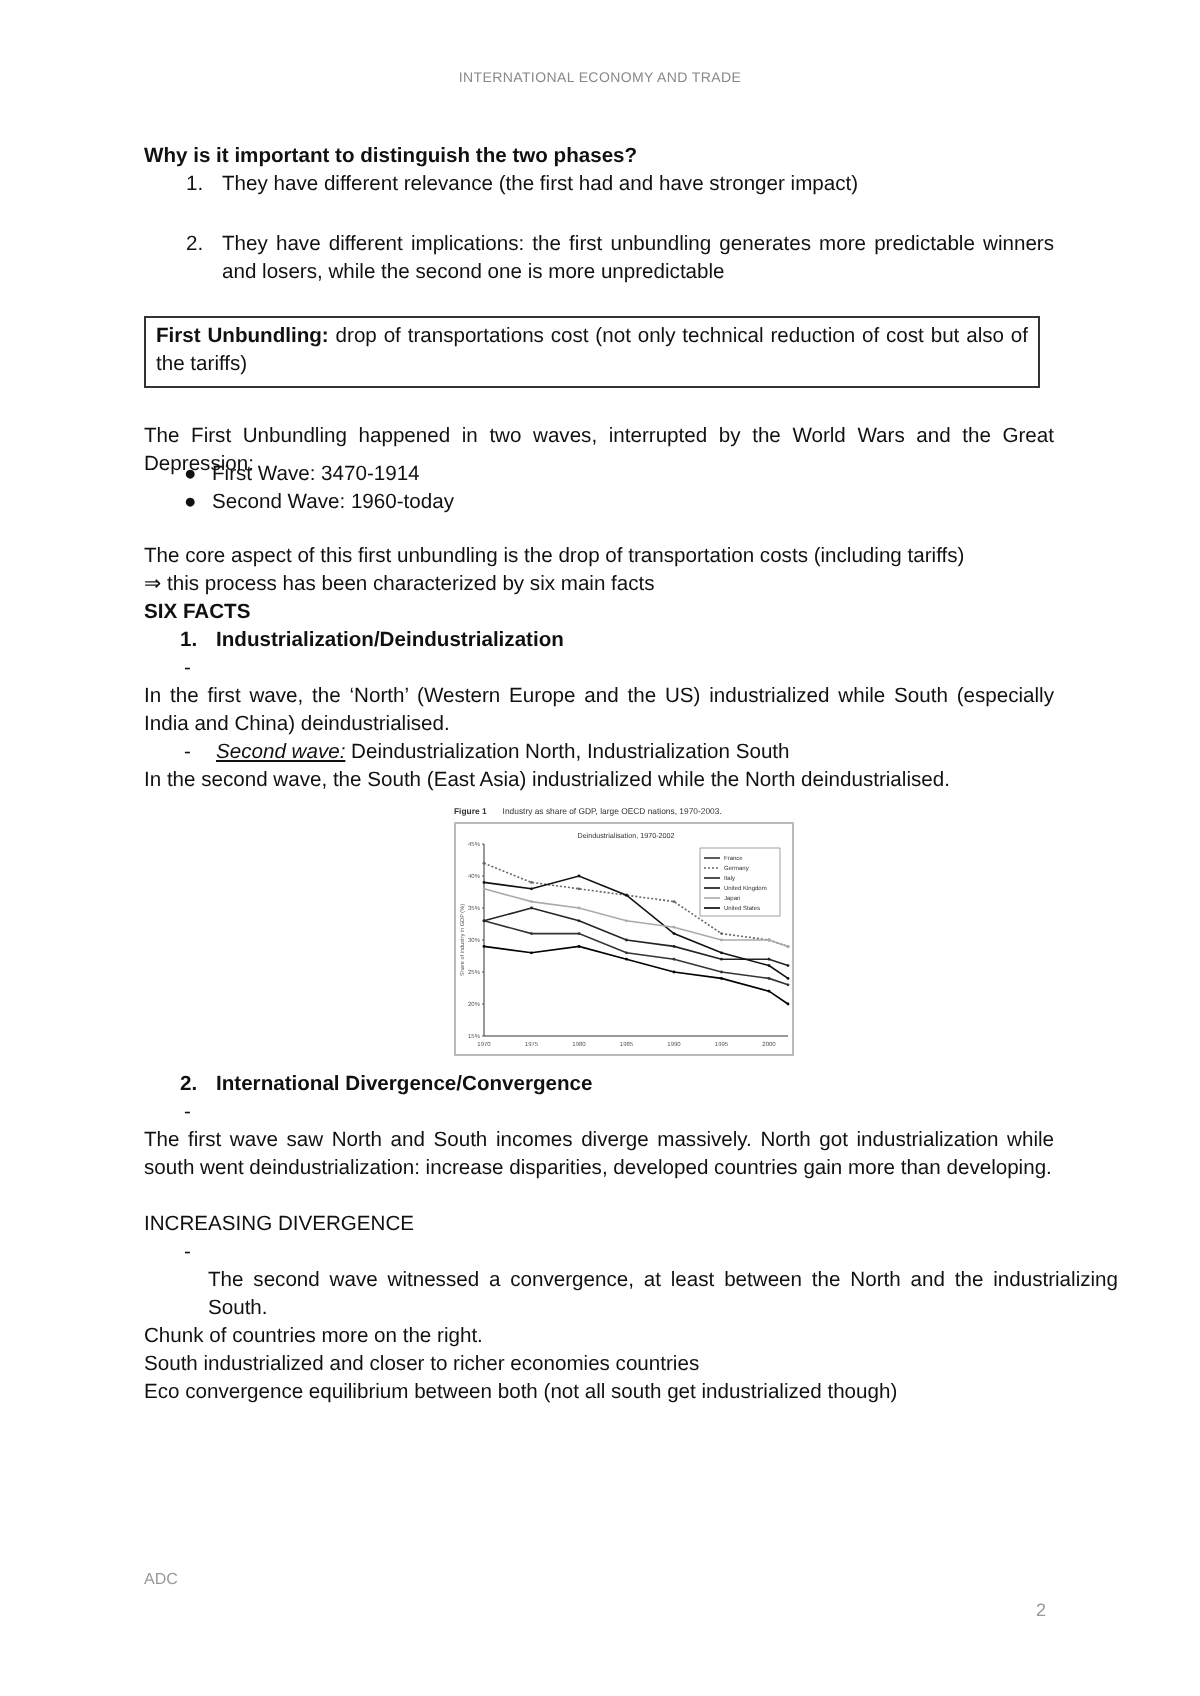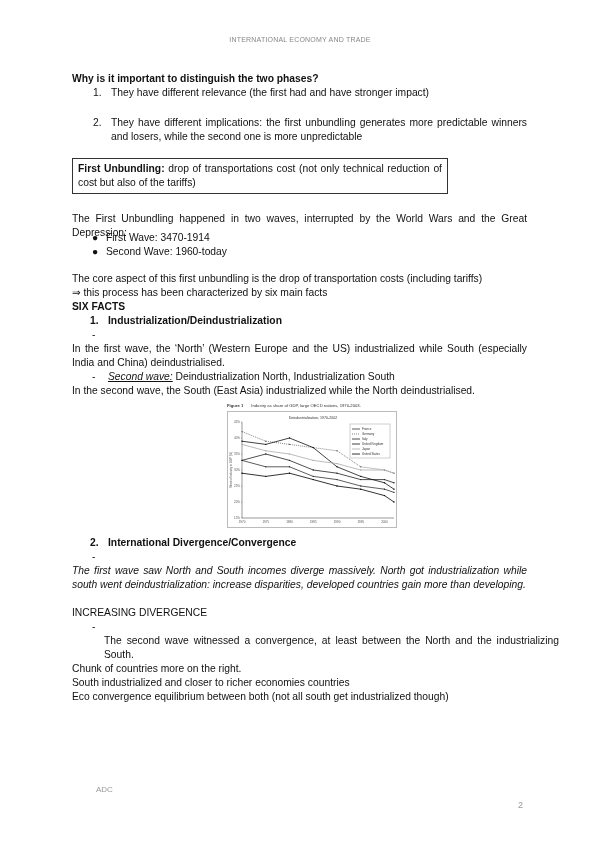--- a/index.html
+++ b/index.html
@@ -3,28 +3,28 @@
 <meta charset="utf-8">
 <style>
   html, body { margin:0; padding:0; background:#fff; }
   body { width:600px; height:848px; position:relative; font-family:"Liberation Sans", sans-serif; color:#111; overflow:hidden; }
   .hdr { position:absolute; top:36px; left:0; width:600px; text-align:center; font-size:7px; color:#888; letter-spacing:0.2px; }
   .b { font-weight:bold; }
   .row { position:absolute; left:72px; width:455px; font-size:10.3px; line-height:13.6px; }
   .just { text-align:justify; }
   .num { position:absolute; }
   .ind { padding-left:39px; }
-  .box { position:absolute; left:72px; top:158px; width:376px; border:1.2px solid #333; padding:3px 5px 4px 5px; box-sizing:border-box; font-size:10.3px; line-height:13.6px; text-align:justify; }
+  .box { position:absolute; left:72px; top:158px; width:448px; border:1.2px solid #333; padding:3px 5px 4px 5px; box-sizing:border-box; font-size:10.3px; line-height:13.6px; text-align:justify; }
   .u { text-decoration:underline; font-style:italic; }
   .bullet { display:inline-block; width:14px; }
   .fig { position:absolute; left:227px; top:403px; width:170px; height:125px; }
   .cap { position:absolute; left:0; top:0; font-size:4.2px; color:#333; white-space:nowrap; }
   .cap b { margin-right:8px; }
   .plot { position:absolute; left:0; top:8px; width:170px; height:117px; border:0.5px solid #bbb; box-sizing:border-box; }
-  .ftr-l { position:absolute; left:72px; top:785px; font-size:8px; color:#999;margin-left:24px; }
+  .ftr-l { position:absolute; left:72px; top:785px; font-size:8px; color:#999; }
   .ftr-r { position:absolute; left:518px; top:800px; font-size:9px; color:#999; }
 </style>
 </head>
 <body>
 
 <div class="hdr">INTERNATIONAL ECONOMY AND TRADE</div>
 
 <div class="row b" style="top:72px;">Why is it important to distinguish the two phases?</div>
 <div class="row" style="top:86px;">
   <span class="num" style="left:21px;">1.</span>
@@ -171,21 +171,21 @@
   </div>
 </div>
 
 <div class="row b" style="top:536px;">
   <span class="num" style="left:18px;">2.</span>
   <span style="padding-left:36px;">International Divergence/Convergence</span>
 </div>
 <div class="row" style="top:550px;">
   <span style="position:absolute; left:20px;">-</span>
 </div>
-<div class="row just" style="top:564px;font-style:italic;">The first wave saw North and South incomes diverge massively. North got industrialization while south went deindustrialization: increase disparities, developed countries gain more than developing.</div>
+<div class="row just" style="top:564px;">The first wave saw North and South incomes diverge massively. North got industrialization while south went deindustrialization: increase disparities, developed countries gain more than developing.</div>
 <div class="row" style="top:606px;">INCREASING DIVERGENCE</div>
 <div class="row" style="top:620px;">
   <span style="position:absolute; left:20px;">-</span>
 </div>
 <div class="row just" style="top:634px;margin-left:32px;">The second wave witnessed a convergence, at least between the North and the industrializing South.</div>
 <div class="row" style="top:662px;">Chunk of countries more on the right.</div>
 <div class="row" style="top:676px;">South industrialized and closer to richer economies countries</div>
 <div class="row" style="top:690px;">Eco convergence equilibrium between both (not all south get industrialized though)</div>
 
 <div class="ftr-l">ADC</div>

